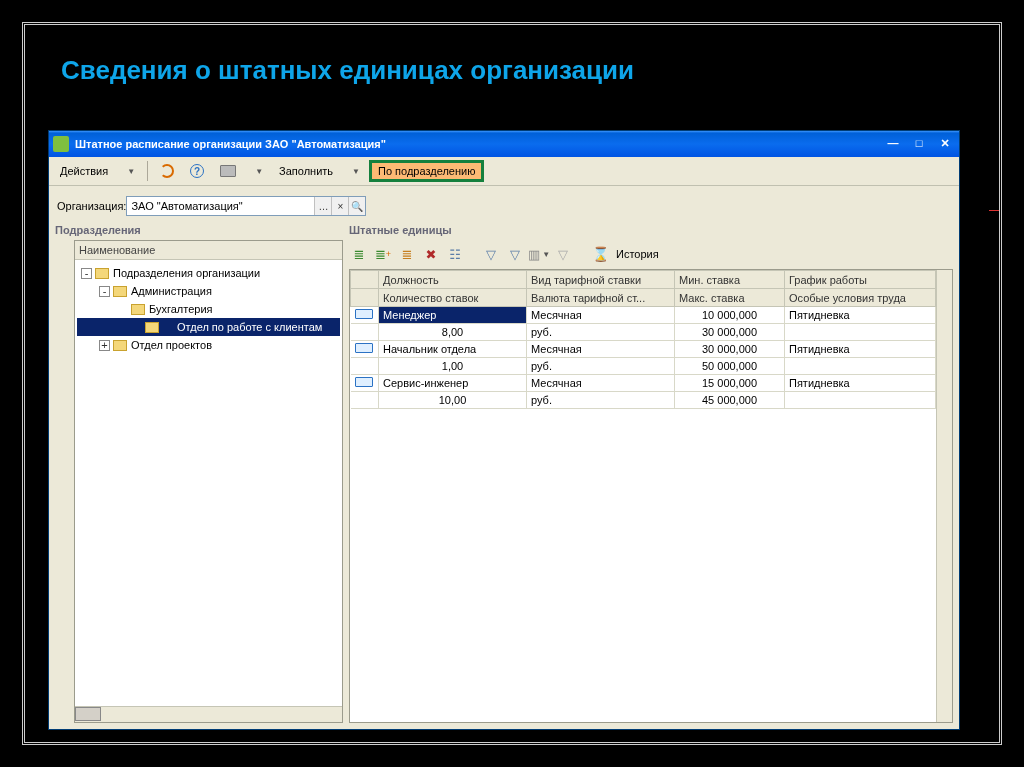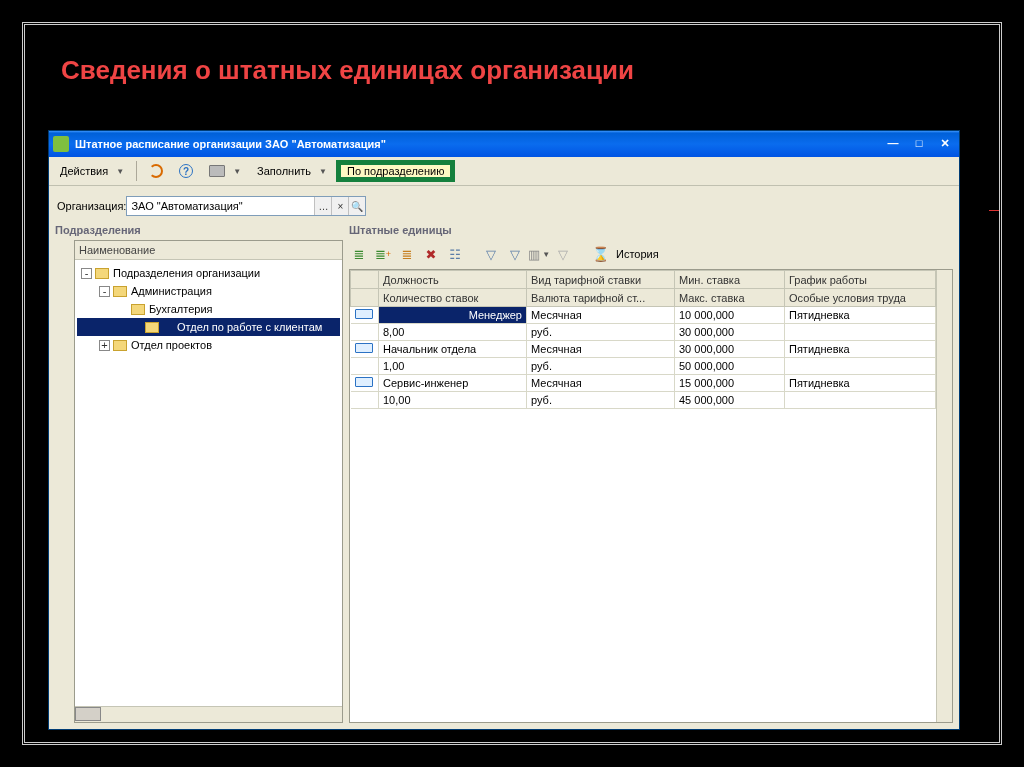--- a/index.html
+++ b/index.html
@@ -13,21 +13,21 @@
     overflow: hidden;
     position: relative;
   }
   .outer-frame {
     position: absolute;
     top: 22px; left: 22px; right: 22px; bottom: 22px;
     border: 3px double #ccc;
     padding: 10px 6px 6px 6px;
   }
   .slide-title {
-    color: #ef4444;
+    color: #0ea5e9;
     font-size: 26px;
     font-weight: bold;
     padding: 20px 30px 10px 30px;
   }
   .window {
     position: absolute;
     left: 48px; top: 130px;
     width: 912px; height: 600px;
     background: #ece9d8;
     border: 1px solid #003c74;
@@ -53,27 +53,27 @@
     padding: 3px 4px;
     display: flex;
     align-items: center;
     gap: 2px;
   }
   .tbtn {
     height: 22px;
     padding: 0 6px;
     display: inline-flex;
     align-items: center;
-    gap: 6px;
+    gap: 17px;
     border: 1px solid transparent;
     background: #ece9d8;
     cursor: pointer;
     font-size: 11px;
   }
-  .tbtn.bordered { border: 5px solid #15803d; background: #fef9c3; }
+  .tbtn.bordered { border: 3px solid #15803d; background: #fdba74; }
   .tsep { width:1px; height:20px; background:#aca899; margin: 0 3px; }
   .icon-refresh { display:inline-block; width:14px;height:14px;border:2px solid #d96a00;border-radius:50%;border-left-color:transparent;}
   .icon-help { display:inline-block; width:14px;height:14px;border:1px solid #2b72c4;border-radius:50%;color:#2b72c4;font-weight:bold;text-align:center;line-height:13px;font-size:10px;}
   .icon-print { display:inline-block;width:16px;height:12px;background:#bbb;border:1px solid #777;border-radius:1px;}
   .dd { font-size:8px; color:#555; margin-left:2px;}
   .form-row {
     padding: 10px 8px 6px 8px;
     display: flex;
     align-items: center;
   }
@@ -105,25 +105,25 @@
   .expander { width:11px;height:11px;border:1px solid #888;text-align:center;line-height:9px;font-size:11px;color:#333;margin-right:3px;background:#fff;}
   .folder { display:inline-block;width:14px;height:11px;background:#f4d77a;border:1px solid #c9a22f;margin-right:4px;}
   .tree-row.sel { background:#0a246a; color:#fff;}
   .tree-row.sel .folder { background:#f4d77a; }
   .right-toolbar { padding: 3px 0 4px 0; display:flex; align-items:center; gap:4px; }
   .ric { width:20px;height:20px;border:1px solid transparent;display:inline-flex;align-items:center;justify-content:center;cursor:pointer;font-size:13px;}
   .grid-wrap { flex:1; border:1px solid #9b9b8c; background:#fff; overflow:auto;}
   table.grid { border-collapse:collapse; width:100%; font-size:11px; }
   table.grid th { background:#ece9d8; border:1px solid #c5c5b5; padding:2px 4px; text-align:left; font-weight:normal; color:#333; height:18px;}
   table.grid td { border-right:1px solid #d8d8c8; border-bottom:1px solid #d8d8c8; padding:2px 4px; height:17px; vertical-align:middle;}
-  td.num { text-align:left; }
+  td.num { text-align:center; }
   td.iconcell { width:28px; text-align:center;}
   .rowicon { display:inline-block;width:18px;height:10px;border:1px solid #2b72c4;background:#dfefff;border-radius:1px;}
   tr.topline td { border-top: 1px solid #777; }
-  .sel-cell { background:#0a246a; color:#fff;text-align:right;}
+  .sel-cell { background:#0a246a; color:#fff;}
   .hscroll { height:16px;background:#ece9d8;border-top:1px solid #c5c5b5;display:flex;}
   .hscroll .thumb { width:26px;height:14px;background:#d4d0c8;border:1px solid #888;}
   .vscroll { width:16px;background:#ece9d8;border-left:1px solid #c5c5b5;}
   .red-tick { position:absolute; right:0; top:185px; width:10px; height:1px; background:#d33; }
 </style>
 </head>
 <body>
 
 <div class="outer-frame">
   <div class="slide-title">Сведения о штатных единицах организации</div>

